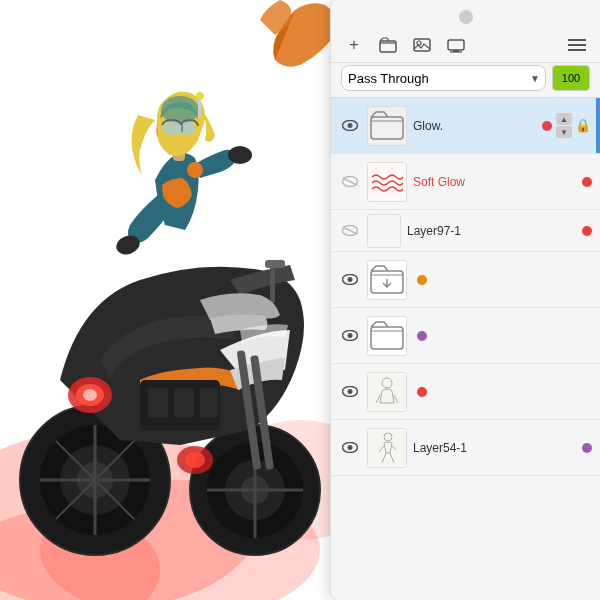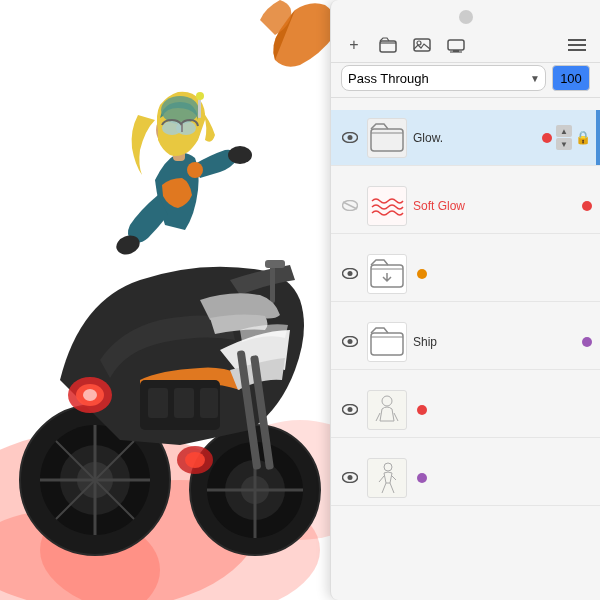--- a/index.html
+++ b/index.html
@@ -124,43 +124,42 @@
       transform: translateY(-50%);
       font-size: 10px;
       color: #555;
       pointer-events: none;
     }
     .opacity-input {
       width: 38px;
       height: 26px;
       border: 1px solid #ccc;
       border-radius: 4px;
-      background: #3b82f6;
-      font-size: 13px;
+      background: #84cc16;
+      font-size: 11px;
       text-align: center;
       flex-shrink: 0;
     }
 
     
     .layer-list {
       flex: 1;
       overflow-y: auto;
       overflow-x: hidden;
     }
 
     .layer-item {
       display: flex;
       align-items: center;
       height: 56px;
       padding: 0 8px;
       border-bottom: 1px solid #e5e5e5;
       cursor: pointer;
       position: relative;
       background: #f5f5f5;
-      margin-top: 12px;
     }
     .layer-item.active {
       background: #d8eaf8;
     }
     .layer-item.hidden-layer {
       background: #f5f5f5;
     }
 
     .layer-eye {
       width: 22px; height: 22px;
@@ -472,20 +471,34 @@
           <path d="M4 20 Q8 16 12 20 Q16 24 20 20 Q24 16 28 20 Q32 24 35 20" fill="none" stroke="#e84040" stroke-width="1.5"></path>
           <path d="M4 26 Q8 22 12 26 Q16 30 20 26 Q24 22 28 26 Q32 30 35 26" fill="none" stroke="#e84040" stroke-width="1.5"></path>
         </svg>
       </div>
       <div class="layer-info">
         <span class="layer-name" style="color:#e84040;">Soft Glow</span>
       </div>
       <div class="layer-dot" style="background:#e84040;"></div>
     </div>
 
+    <div class="layer-item hidden-layer" style="height:42px;">
+      <div class="layer-eye invisible">
+        <svg width="16" height="11" viewBox="0 0 16 11">
+          <line x1="1" y1="2" x2="15" y2="9" stroke="#bbb" stroke-width="1.5"></line>
+          <ellipse cx="8" cy="5.5" rx="7.5" ry="5" fill="none" stroke="#bbb" stroke-width="1.5"></ellipse>
+        </svg>
+      </div>
+      <div class="layer-thumb" style="background:#f5f5f5; width:34px; height:34px;">
+      </div>
+      <div class="layer-info">
+        <span class="layer-name">Layer97-1</span>
+      </div>
+      <div class="layer-dot" style="background:#e84040;"></div>
+    </div>
 
     <div class="layer-item">
       <div class="layer-eye">
         <svg width="16" height="11" viewBox="0 0 16 11">
           <ellipse cx="8" cy="5.5" rx="7.5" ry="5" fill="none" stroke="#555" stroke-width="1.5"></ellipse>
           <circle cx="8" cy="5.5" r="2.5" fill="#555"></circle>
         </svg>
       </div>
       <div class="layer-thumb" style="background:#fff;">
         <svg width="38" height="38" viewBox="0 0 38 38">
@@ -505,23 +518,20 @@
           <ellipse cx="8" cy="5.5" rx="7.5" ry="5" fill="none" stroke="#555" stroke-width="1.5"></ellipse>
           <circle cx="8" cy="5.5" r="2.5" fill="#555"></circle>
         </svg>
       </div>
       <div class="layer-thumb" style="background:#fff;">
         <svg width="38" height="38" viewBox="0 0 38 38">
           <rect x="3" y="10" width="32" height="22" rx="3" fill="none" stroke="#888" stroke-width="1.5"></rect>
           <path d="M3 14h32" stroke="#888" stroke-width="1"></path>
           <path d="M3 10l5-5h8l4 5" fill="none" stroke="#888" stroke-width="1.5"></path>
         </svg>
-      </div>
-      <div class="layer-info">
-        <span class="layer-name">Ship</span>
       </div>
       <div class="layer-dot" style="background:#9b59b6;"></div>
     </div>
 
     <div class="layer-item">
       <div class="layer-eye">
         <svg width="16" height="11" viewBox="0 0 16 11">
           <ellipse cx="8" cy="5.5" rx="7.5" ry="5" fill="none" stroke="#555" stroke-width="1.5"></ellipse>
           <circle cx="8" cy="5.5" r="2.5" fill="#555"></circle>
         </svg>
@@ -549,17 +559,20 @@
         <svg width="38" height="38" viewBox="0 0 38 38">
 
           <circle cx="20" cy="8" r="4" fill="none" stroke="#aaa" stroke-width="1"></circle>
           <path d="M16 14 Q20 12 24 14 L22 24 L18 24 Z" fill="none" stroke="#aaa" stroke-width="1"></path>
           <line x1="18" y1="24" x2="14" y2="34" stroke="#aaa" stroke-width="1"></line>
           <line x1="22" y1="24" x2="26" y2="34" stroke="#aaa" stroke-width="1"></line>
           <line x1="16" y1="17" x2="11" y2="23" stroke="#aaa" stroke-width="1"></line>
           <line x1="24" y1="17" x2="28" y2="21" stroke="#aaa" stroke-width="1"></line>
         </svg>
       </div>
+      <div class="layer-info">
+        <span class="layer-name">Layer54-1</span>
+      </div>
       <div class="layer-dot" style="background:#9b59b6;"></div>
     </div>
 
   </div>
 </div>
 
 </body></html>

